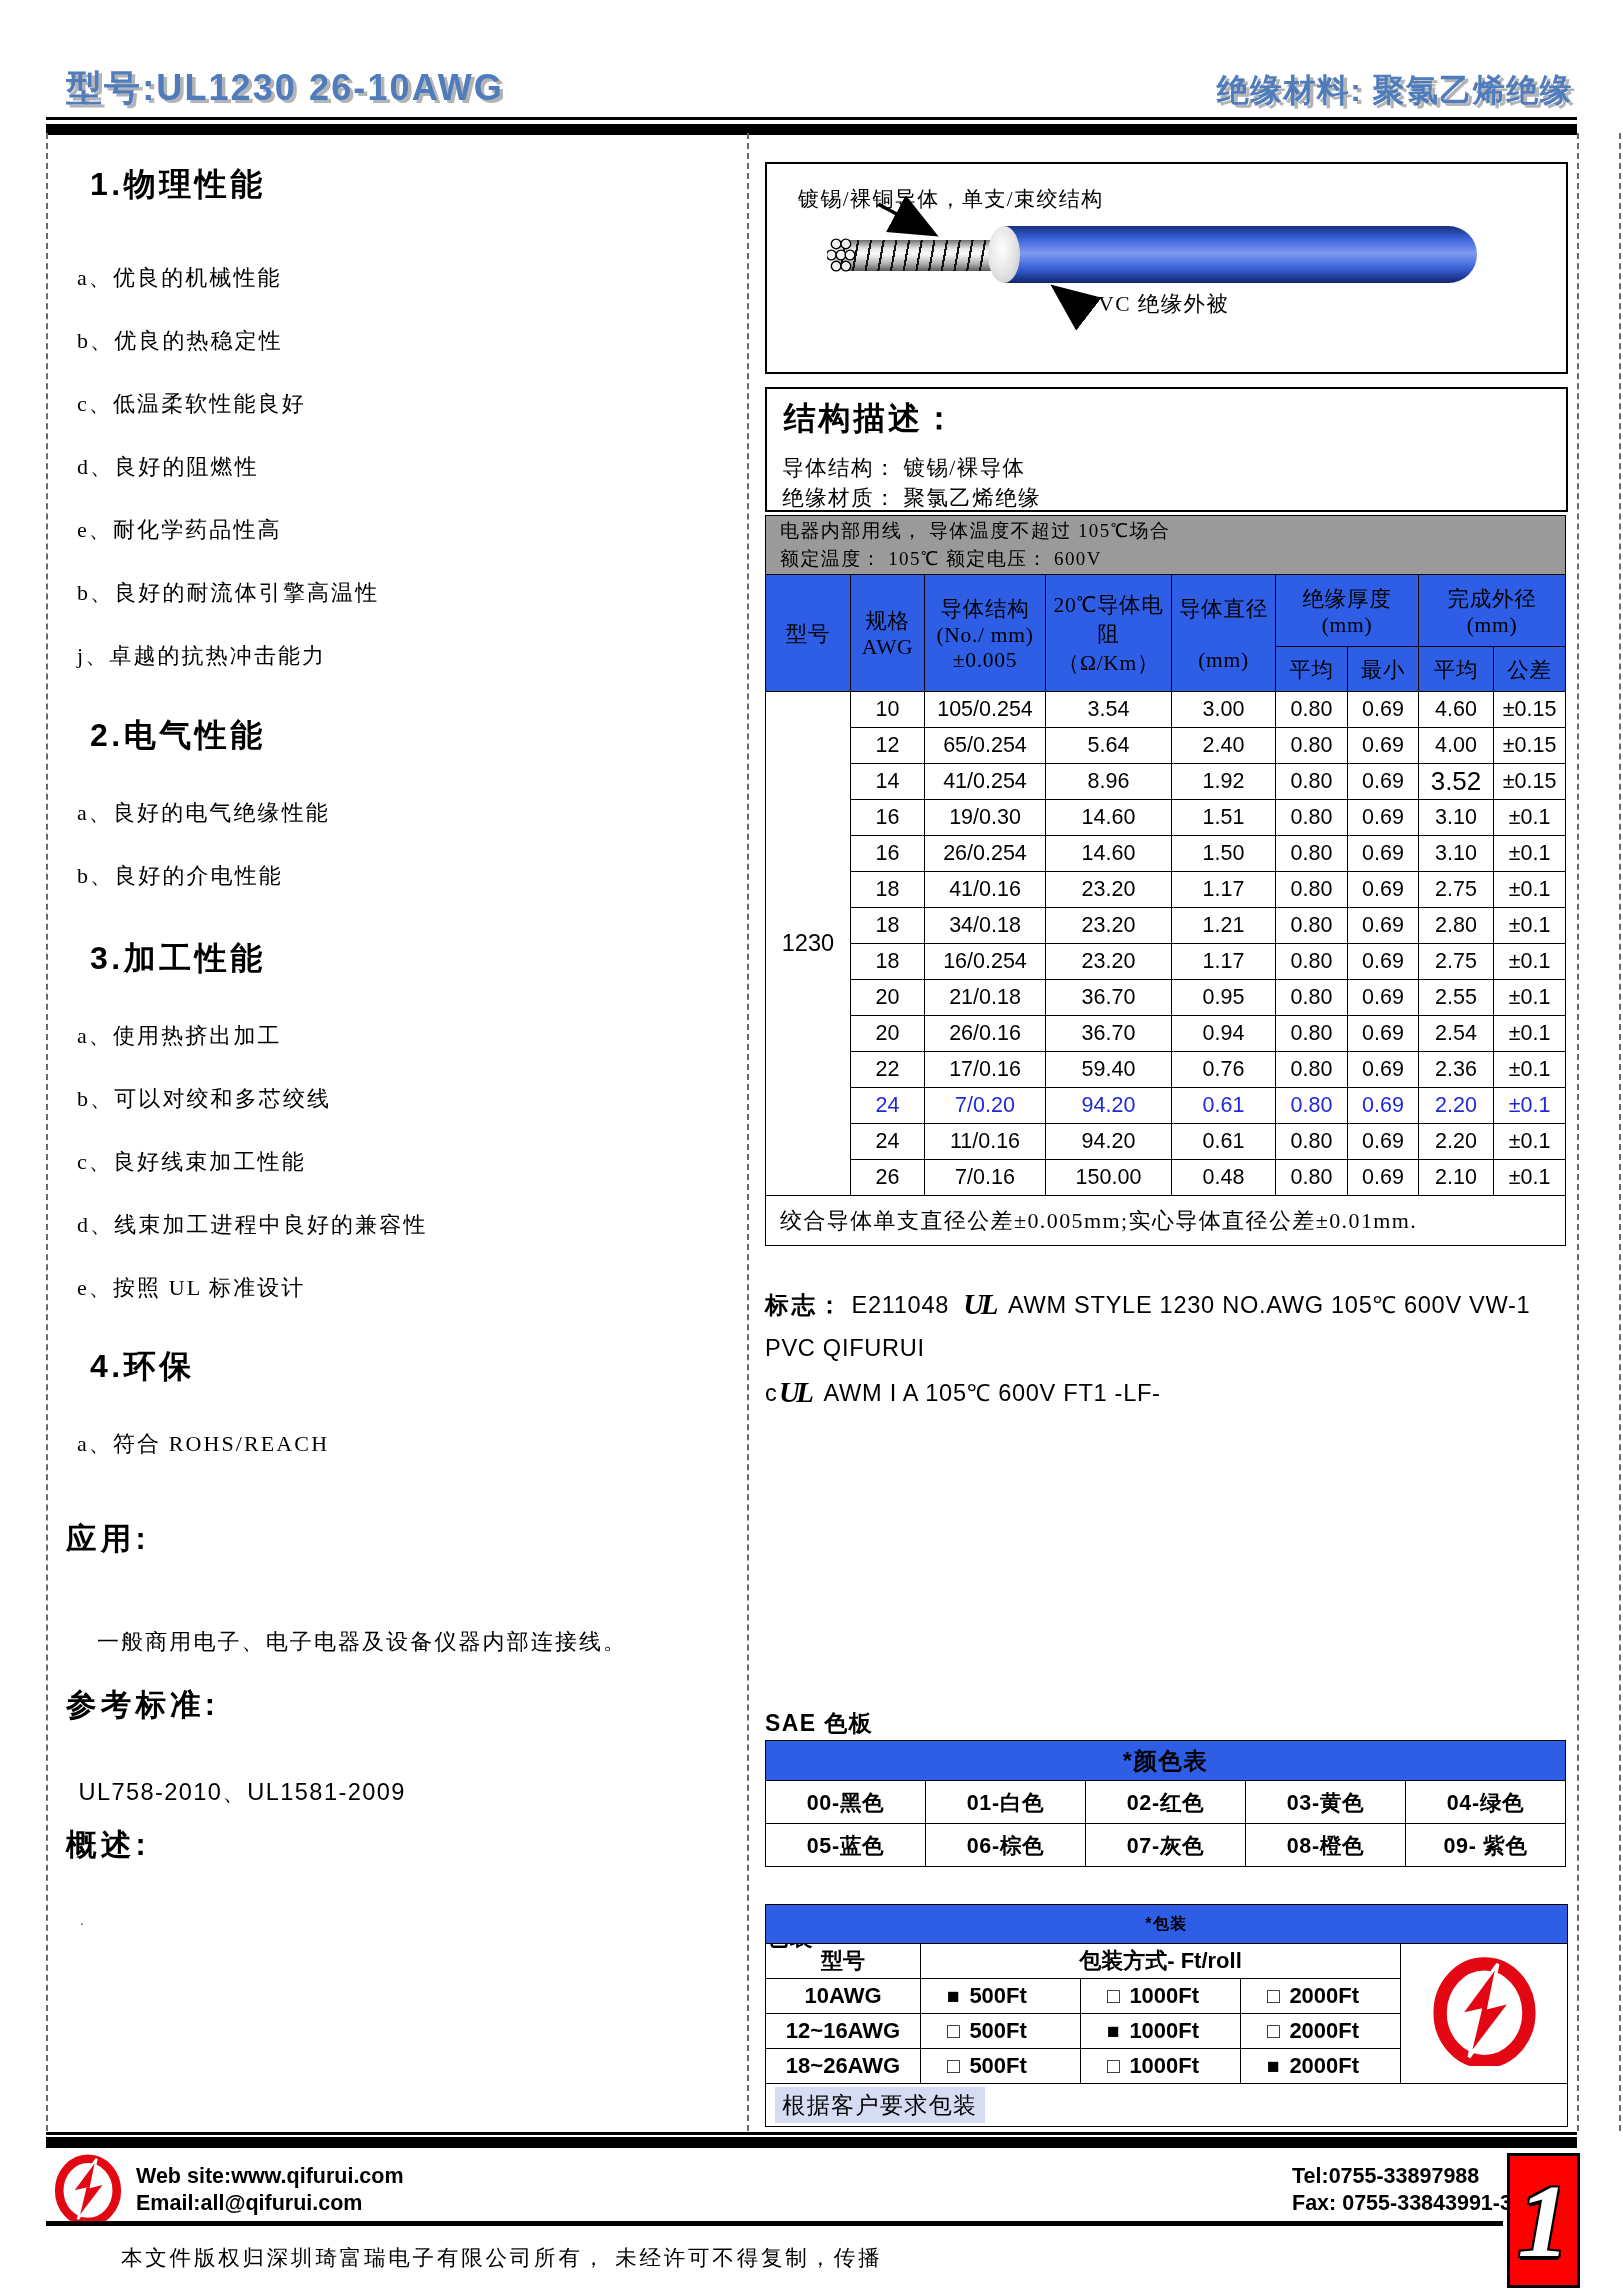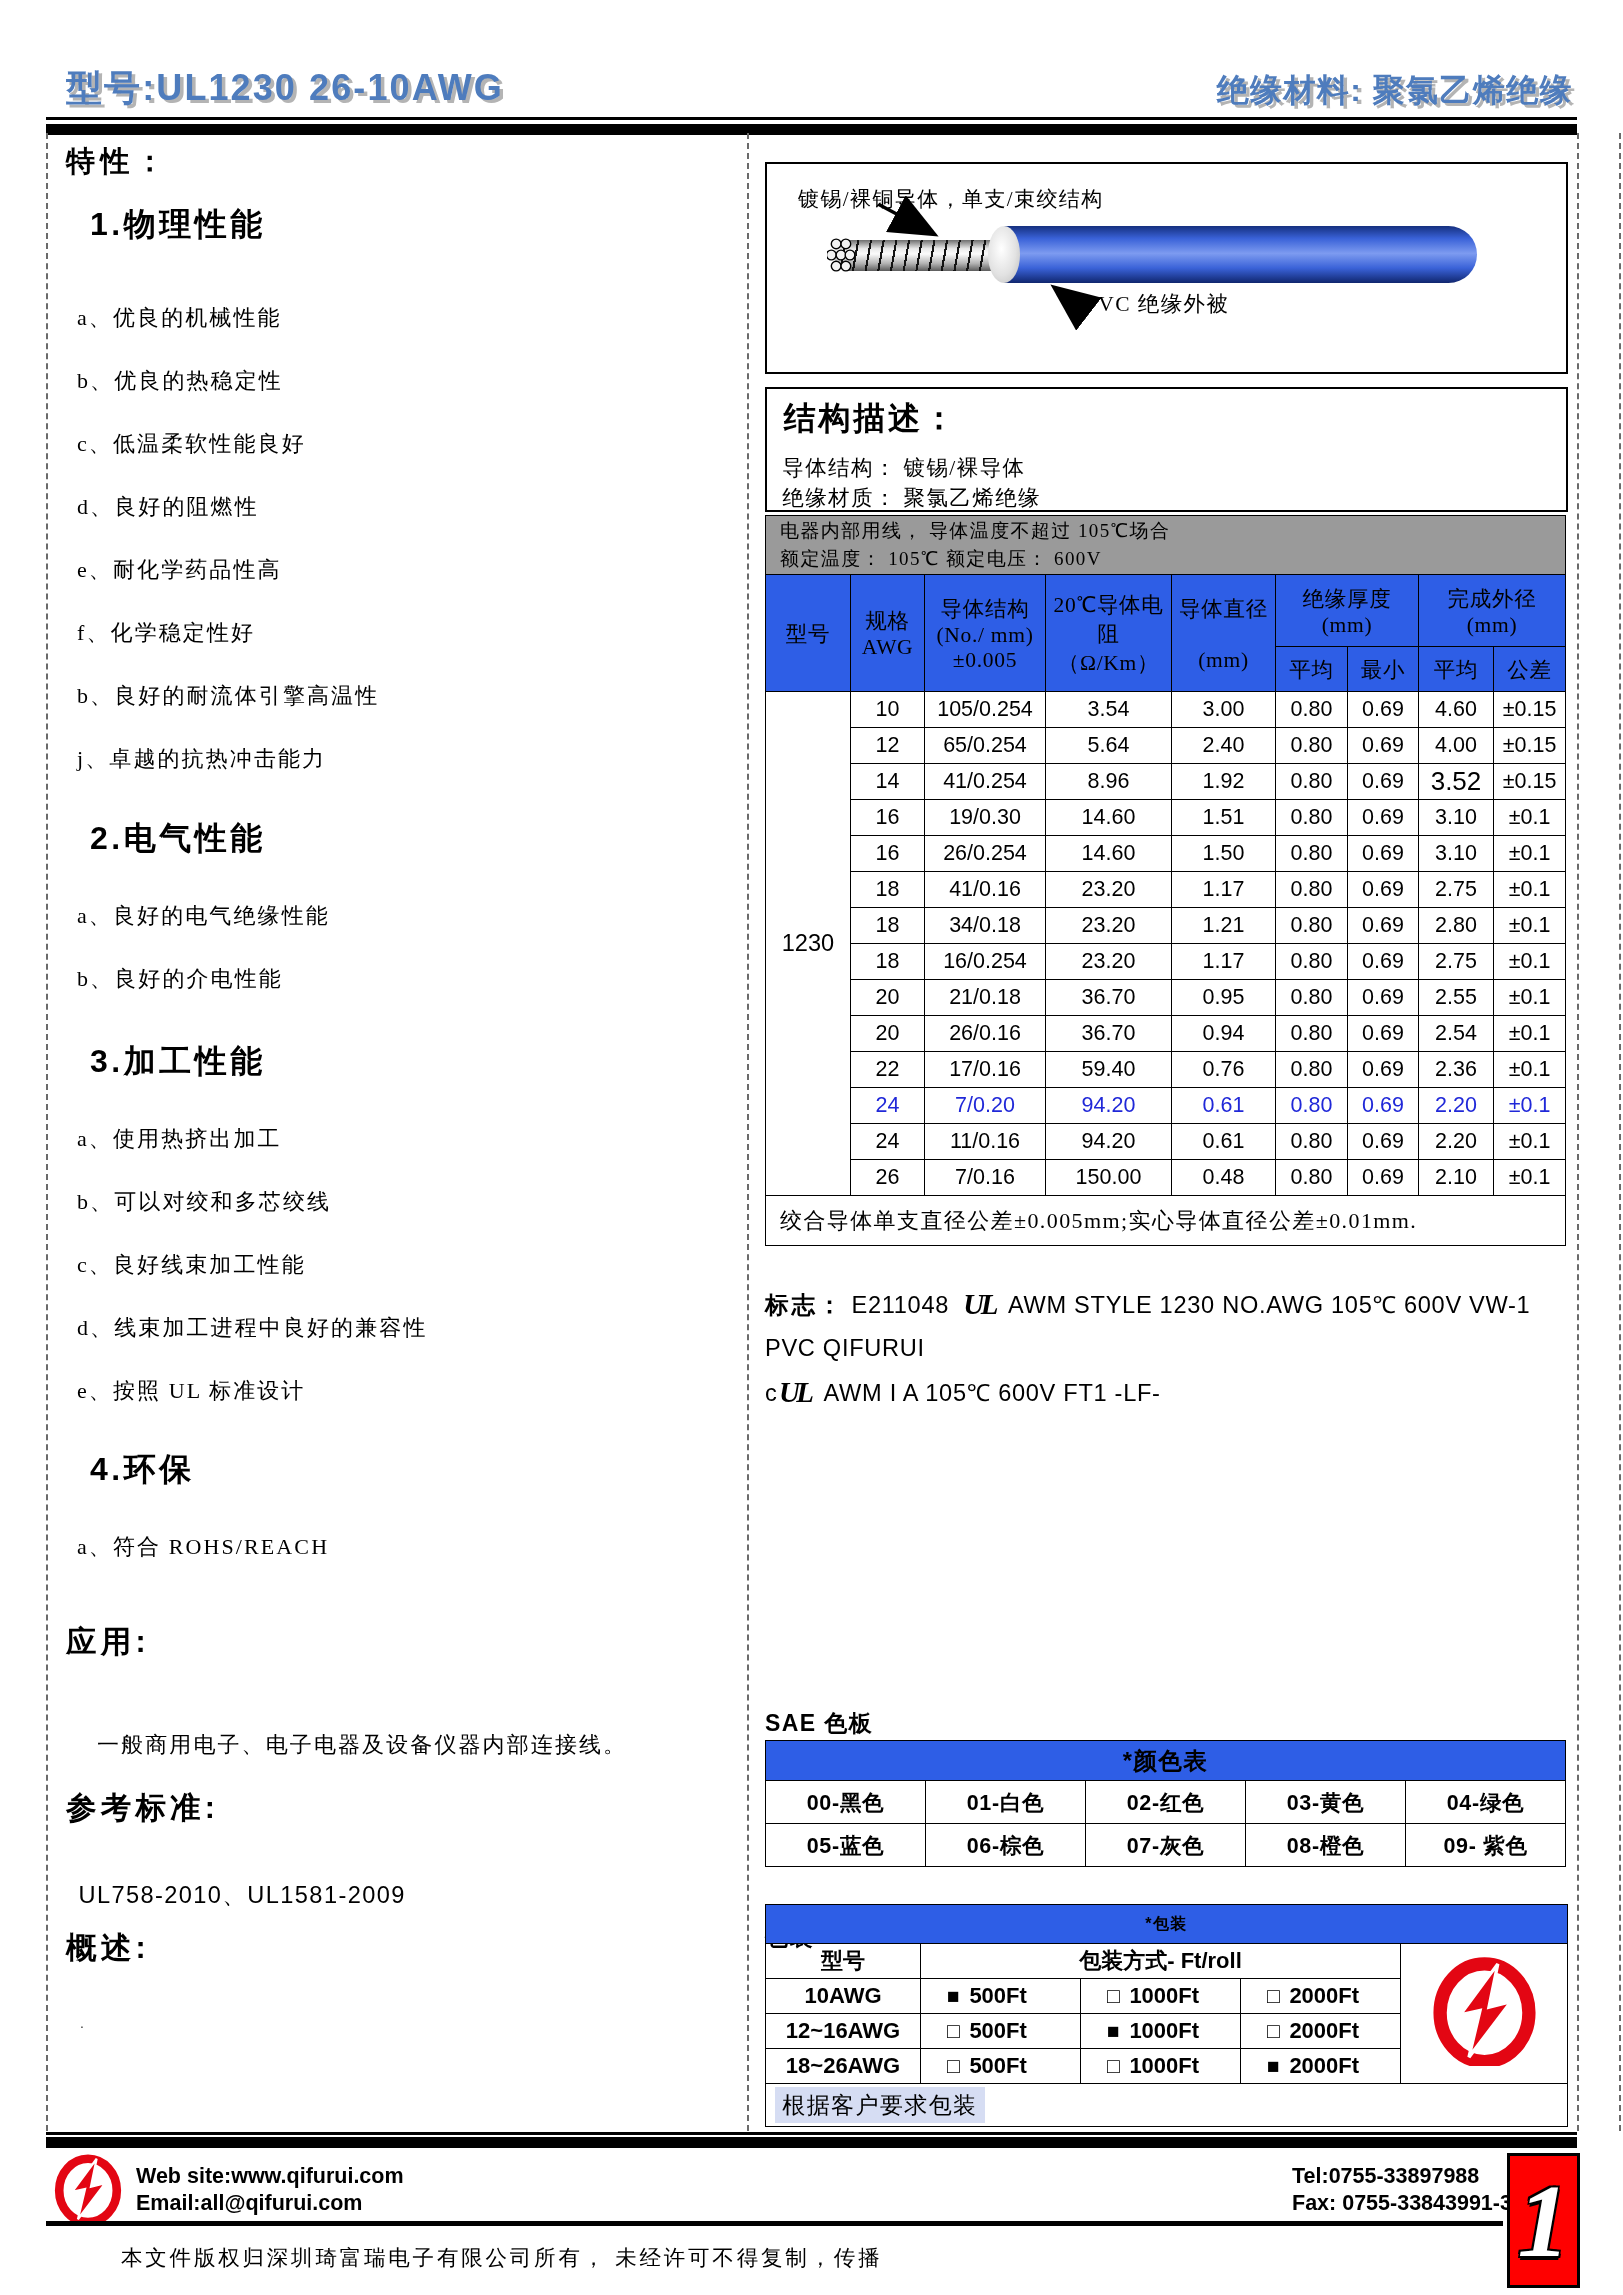--- a/index.html
+++ b/index.html
@@ -131,30 +131,28 @@
   <div class="hdr-right">绝缘材料: 聚氯乙烯绝缘</div>
   <div class="rule thin"></div>
   <div class="rule thick"></div>
 
   <div class="vdash" style="left:46px"></div>
   <div class="vdash" style="left:747px"></div>
   <div class="vdash" style="left:1577px"></div>
   <div class="vdash" style="left:1619px"></div>
 
   <div class="leftcol">
-    <div class="feat-title">特性：</div>
     <div id="features-list">
         <div class="sec-h s0">1.物理性能</div>
         <div class="sec-items si0">
           <div class="item first">a、优良的机械性能</div>
           <div class="item">b、优良的热稳定性</div>
           <div class="item">c、低温柔软性能良好</div>
           <div class="item">d、良好的阻燃性</div>
           <div class="item">e、耐化学药品性高</div>
-          <div class="item">f、化学稳定性好</div>
           <div class="item">b、良好的耐流体引擎高温性</div>
           <div class="item">j、卓越的抗热冲击能力</div>
         </div>
         <div class="sec-h s1">2.电气性能</div>
         <div class="sec-items si1">
           <div class="item first">a、良好的电气绝缘性能</div>
           <div class="item">b、良好的介电性能</div>
         </div>
         <div class="sec-h s2">3.加工性能</div>
         <div class="sec-items si2">

